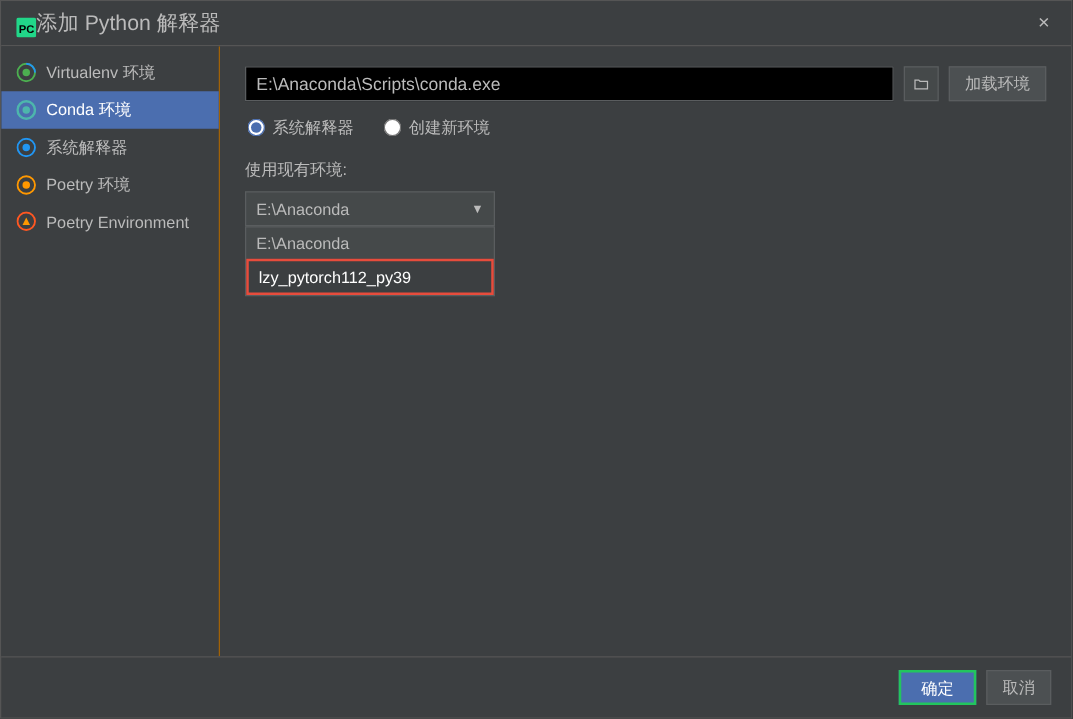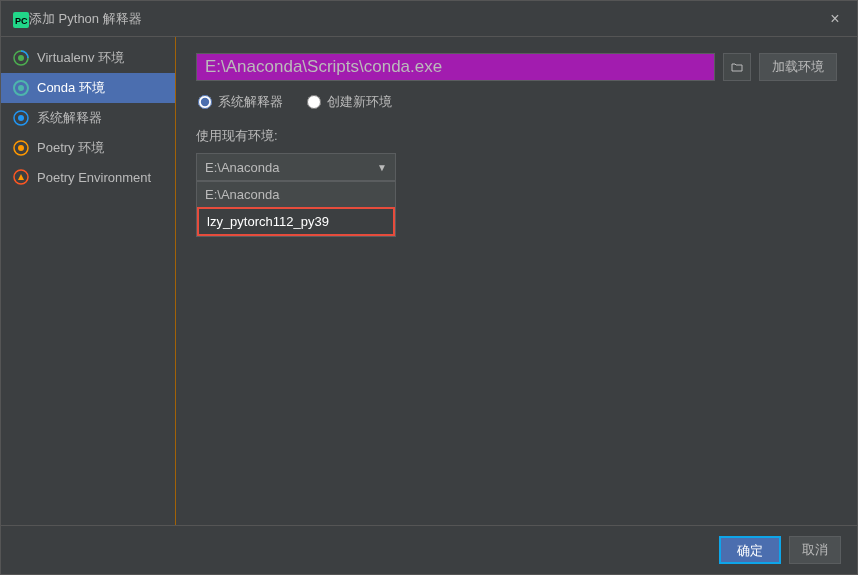--- a/index.html
+++ b/index.html
@@ -35,21 +35,21 @@
       display: flex;
       align-items: flex-end;
       gap: 0;
     }
     .pycharm-icon {
       width: 16px;
       height: 16px;
     }
     .title-text {
       color: #bbb;
-      font-size: 13px;
+      font-size: 17px;
     }
     .close-btn {
       color: #bbb;
       font-size: 16px;
       cursor: pointer;
       background: none;
       border: none;
       width: 20px;
       height: 20px;
       display: flex;
@@ -93,41 +93,41 @@
       gap: 8px;
     }
     .form-label {
       color: #bbb;
       font-size: 13px;
       white-space: nowrap;
       min-width: 110px;
     }
     .form-input {
       flex: 1;
-      background: #a21caf;
+      background: #000000;
       border: 1px solid #5a5d5f;
       color: #bbb;
       padding: 4px 8px;
-      font-size: 17px;
+      font-size: 14px;
       height: 28px;
       outline: none;
     }
     .btn {
       background: #4c5052;
       border: 1px solid #5a5d5f;
       color: #bbb;
       padding: 4px 12px;
       cursor: pointer;
       font-size: 13px;
       height: 28px;
       white-space: nowrap;
     }
     .btn-primary {
       background: #4b6eaf;
-      border: 2px solid #0ea5e9;
+      border: 2px solid #22c55e;
       color: #fff;
       padding: 4px 16px;
       cursor: pointer;
       font-size: 13px;
       height: 28px;
     }
     .folder-icon-btn {
       background: #45494a;
       border: 1px solid #5a5d5f;
       color: #bbb;

